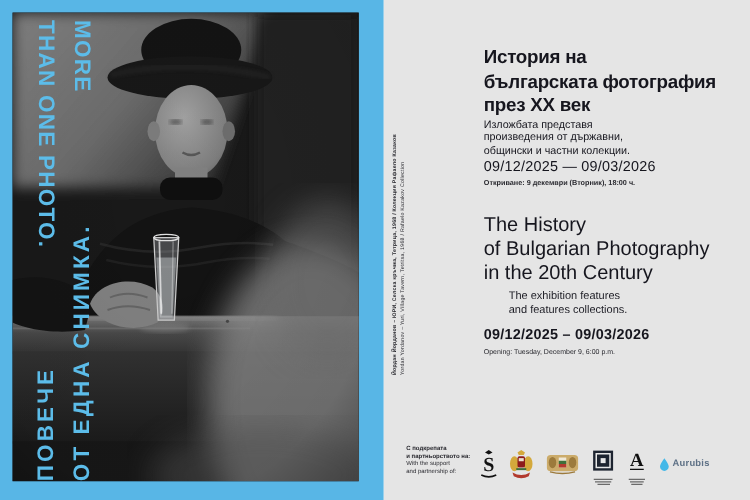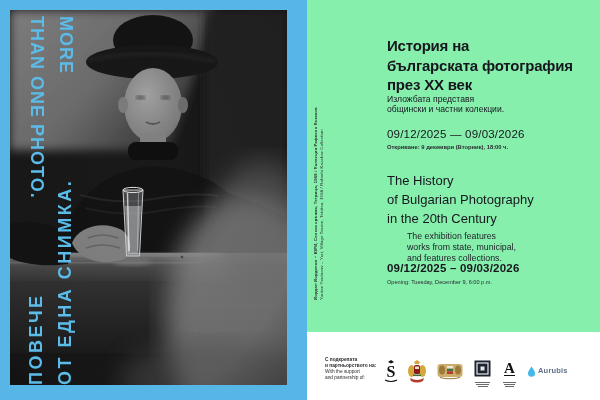--- a/index.html
+++ b/index.html
@@ -8,30 +8,30 @@
     font-family:"Liberation Sans", sans-serif;
   }
   
   .left-panel{position:absolute;left:0;top:0;width:307px;height:400px;background:var(--frame-blue,#58b6e6);}
   .photo-frame{position:absolute;left:10px;top:10px;width:277px;height:375px;background:#151515;overflow:hidden;}
   .photo-frame svg{display:block;}
   .side-tagline{position:absolute;color:var(--accent-text,#58b6e6);font-weight:700;white-space:nowrap;}
   .side-en{left:80px;top:16px;transform:rotate(90deg);transform-origin:0 0;font-size:18px;line-height:29px;letter-spacing:1px;}
   .side-bg{left:22px;top:385px;transform:rotate(-90deg);transform-origin:0 0;font-size:18px;line-height:29px;letter-spacing:2.5px;}
   
-  .right-panel{position:absolute;left:307px;top:0;width:293px;height:332px;background:#86efac;color:var(--ink,#16161e);}
+  .right-panel{position:absolute;left:307px;top:0;width:293px;height:400px;background:#e5e5e5;color:var(--ink,#16161e);}
   .credit{position:absolute;left:6px;top:300px;transform:rotate(-90deg);transform-origin:0 0;
           font-size:4.2px;line-height:5.6px;letter-spacing:.2px;color:#2a2a30;white-space:nowrap;}
   .credit .c1{font-weight:700;}
   .content{position:absolute;left:80px;top:0;width:205px;}
   .bg-title{position:absolute;top:36px;left:0;font-size:15px;line-height:19.5px;font-weight:700;letter-spacing:-0.2px;}
   .bg-body{position:absolute;top:94px;left:0;font-size:8.6px;line-height:10.3px;font-weight:400;}
   .bg-date{position:absolute;top:128px;left:0;font-size:11.5px;font-weight:400;letter-spacing:.2px;}
   .bg-open{position:absolute;top:144px;left:0;font-size:5.8px;font-weight:700;color:#2a2a30;}
-  .en-title{position:absolute;top:172px;left:0;font-size:13px;line-height:18.8px;font-weight:400;}
+  .en-title{position:absolute;top:172px;left:0;font-size:16px;line-height:18.8px;font-weight:400;}
   .en-body{position:absolute;top:231px;left:0;font-size:8.8px;line-height:11px;font-weight:400;color:#1d1d25;margin-left:20px;}
   .en-date{position:absolute;top:262px;left:0;font-size:11.5px;font-weight:700;letter-spacing:.2px;}
   .en-open{position:absolute;top:279px;left:0;font-size:5.6px;font-weight:400;color:#2a2a30;}
   
   .support{position:absolute;left:18px;top:357px;font-size:4.8px;line-height:6px;color:#2a2a30;}
   .support .b{font-weight:700;}
   .logo{position:absolute;top:360px;}
   .micro-caption{margin-top:1px;}
   .micro-bar{height:1px;background:#6a6a6a;margin:0 auto 1px auto;}
   .aurubis{display:flex;align-items:flex-start;gap:2px;}
@@ -153,33 +153,33 @@
     </div>
 
     <div class="content">
       <div class="bg-title">
         <div>История на</div>
         <div>българската фотография</div>
         <div>през XX век</div>
       </div>
       <div class="bg-body">
         <div>Изложбата представя</div>
+        <div>произведения от държавни,</div>
         <div>общински и частни колекции.</div>
       </div>
       <div class="bg-date">09/12/2025 — 09/03/2026</div>
       <div class="bg-open">Откриване: 9 декември (Вторник), 18:00 ч.</div>
 
       <div class="en-title">
         <div>The History</div>
         <div>of Bulgarian Photography</div>
         <div>in the 20th Century</div>
       </div>
       <div class="en-body">
         <div>The exhibition features</div>
-        <div>works from state, municipal,</div>
         <div>and features collections.</div>
       </div>
       <div class="en-date">09/12/2025 – 09/03/2026</div>
       <div class="en-open">Opening: Tuesday, December 9, 6:00 p.m.</div>
     </div>
 
     <div class="support">
       <div class="b">С подкрепата</div>
       <div class="b">и партньорството на:</div>
       <div>With the support</div>

